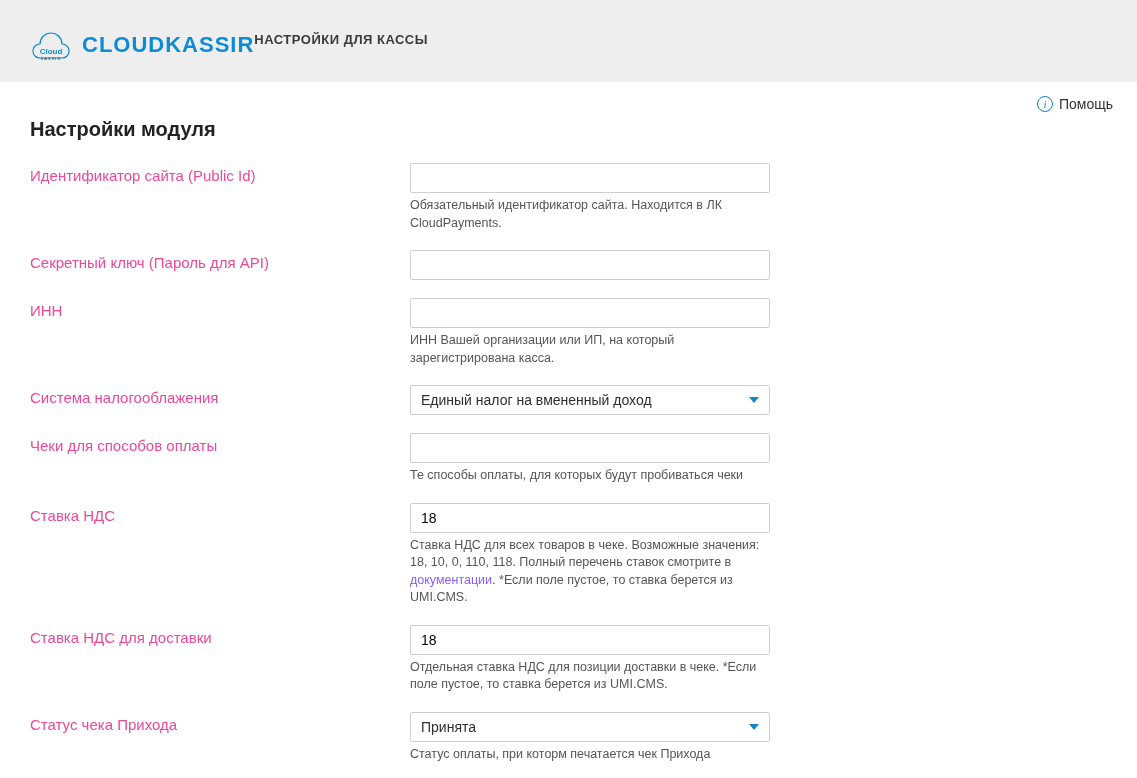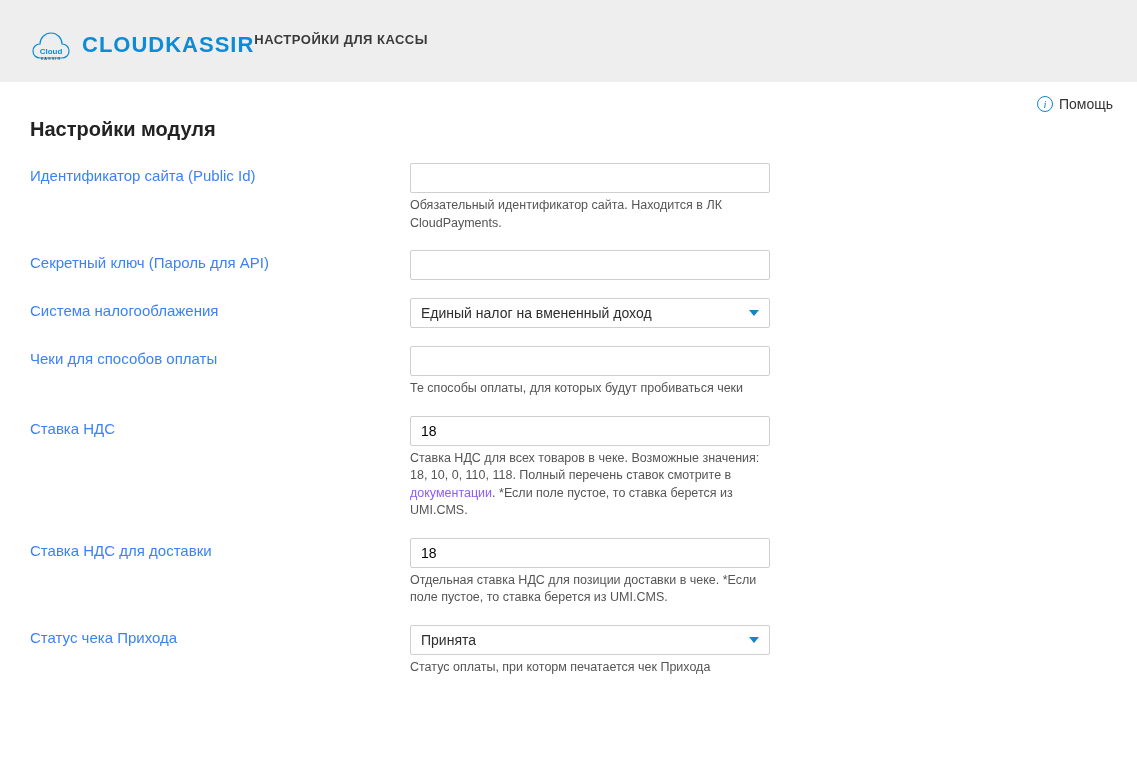--- a/index.html
+++ b/index.html
@@ -9,21 +9,21 @@
   .logo-svg { width: 42px; height: 38px; flex-shrink: 0; }
   .logo-titles { display: flex; line-height: 1.1; }
   .logo-brand { color: #0d8bd6; font-weight: 700; font-size: 22px; letter-spacing: 1px; }
   .logo-sub { color: #3a3a3a; font-weight: 700; font-size: 13px; letter-spacing: 0.5px; }
   .help-bar { display: flex; justify-content: flex-end; padding: 14px 24px 0 24px; color: #333; }
   .help-link { display: flex; align-items: center; gap: 6px; cursor: pointer; }
   .help-icon { width: 16px; height: 16px; border: 1.5px solid #1285c4; border-radius: 50%; display: inline-flex; align-items: center; justify-content: center; color: #1285c4; font-size: 11px; font-style: italic; font-family: serif; }
   .content { padding: 6px 30px 40px 30px; }
   .section-title { font-size: 20px; font-weight: 700; margin: 0 0 22px 0; color: #222; }
   .form-row { display: flex; align-items: flex-start; margin-bottom: 18px; }
-  .form-label { width: 380px; padding-right: 20px; color: #3b82f6; font-size: 15px; padding-top: 4px; }
+  .form-label { width: 380px; padding-right: 20px; color: #ec4899; font-size: 15px; padding-top: 4px; }
   .form-field { width: 360px; }
   .input { width: 100%; height: 30px; border: 1px solid #cfcfcf; border-radius: 2px; padding: 4px 10px; font-size: 14px; background: #fff; }
   .select { width: 100%; height: 30px; border: 1px solid #cfcfcf; border-radius: 2px; padding: 0 10px; font-size: 14px; background: #fff; display: flex; align-items: center; justify-content: space-between; cursor: pointer; }
   .select-caret { width: 0; height: 0; border-left: 5px solid transparent; border-right: 5px solid transparent; border-top: 6px solid #1285c4; }
   .hint { margin-top: 4px; color: #555; font-size: 12.5px; line-height: 1.4; }
   .hint a { color: #8b5cf6; text-decoration: none; }
 </style>
 </head>
 <body>
 
@@ -59,20 +59,27 @@
     </div>
   </div>
 
   <div class="form-row">
     <div class="form-label">Секретный ключ (Пароль для API)</div>
     <div class="form-field">
       <input class="input" value="" style="">
     </div>
   </div>
 
+  <div class="form-row">
+    <div class="form-label">ИНН</div>
+    <div class="form-field">
+      <input class="input" value="" style="">
+      <div class="hint">ИНН Вашей организации или ИП, на который зарегистрирована касса.</div>
+    </div>
+  </div>
 
   <div class="form-row">
     <div class="form-label">Система налогооблажения</div>
     <div class="form-field">
       <div class="select">
         <span>Единый налог на вмененный доход</span>
         <span class="select-caret"></span>
       </div>
     </div>
   </div>

